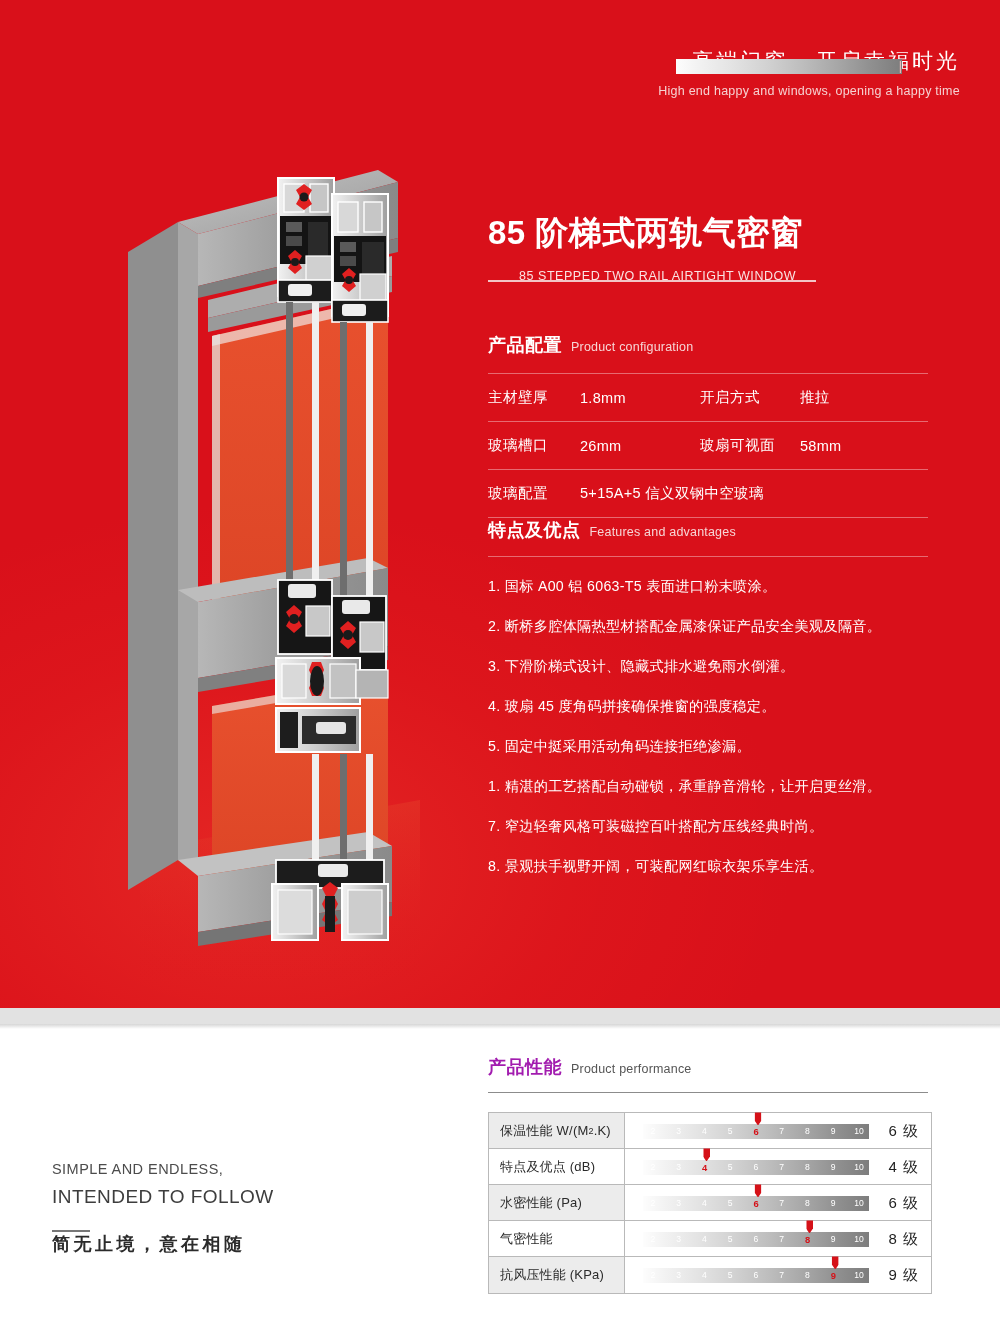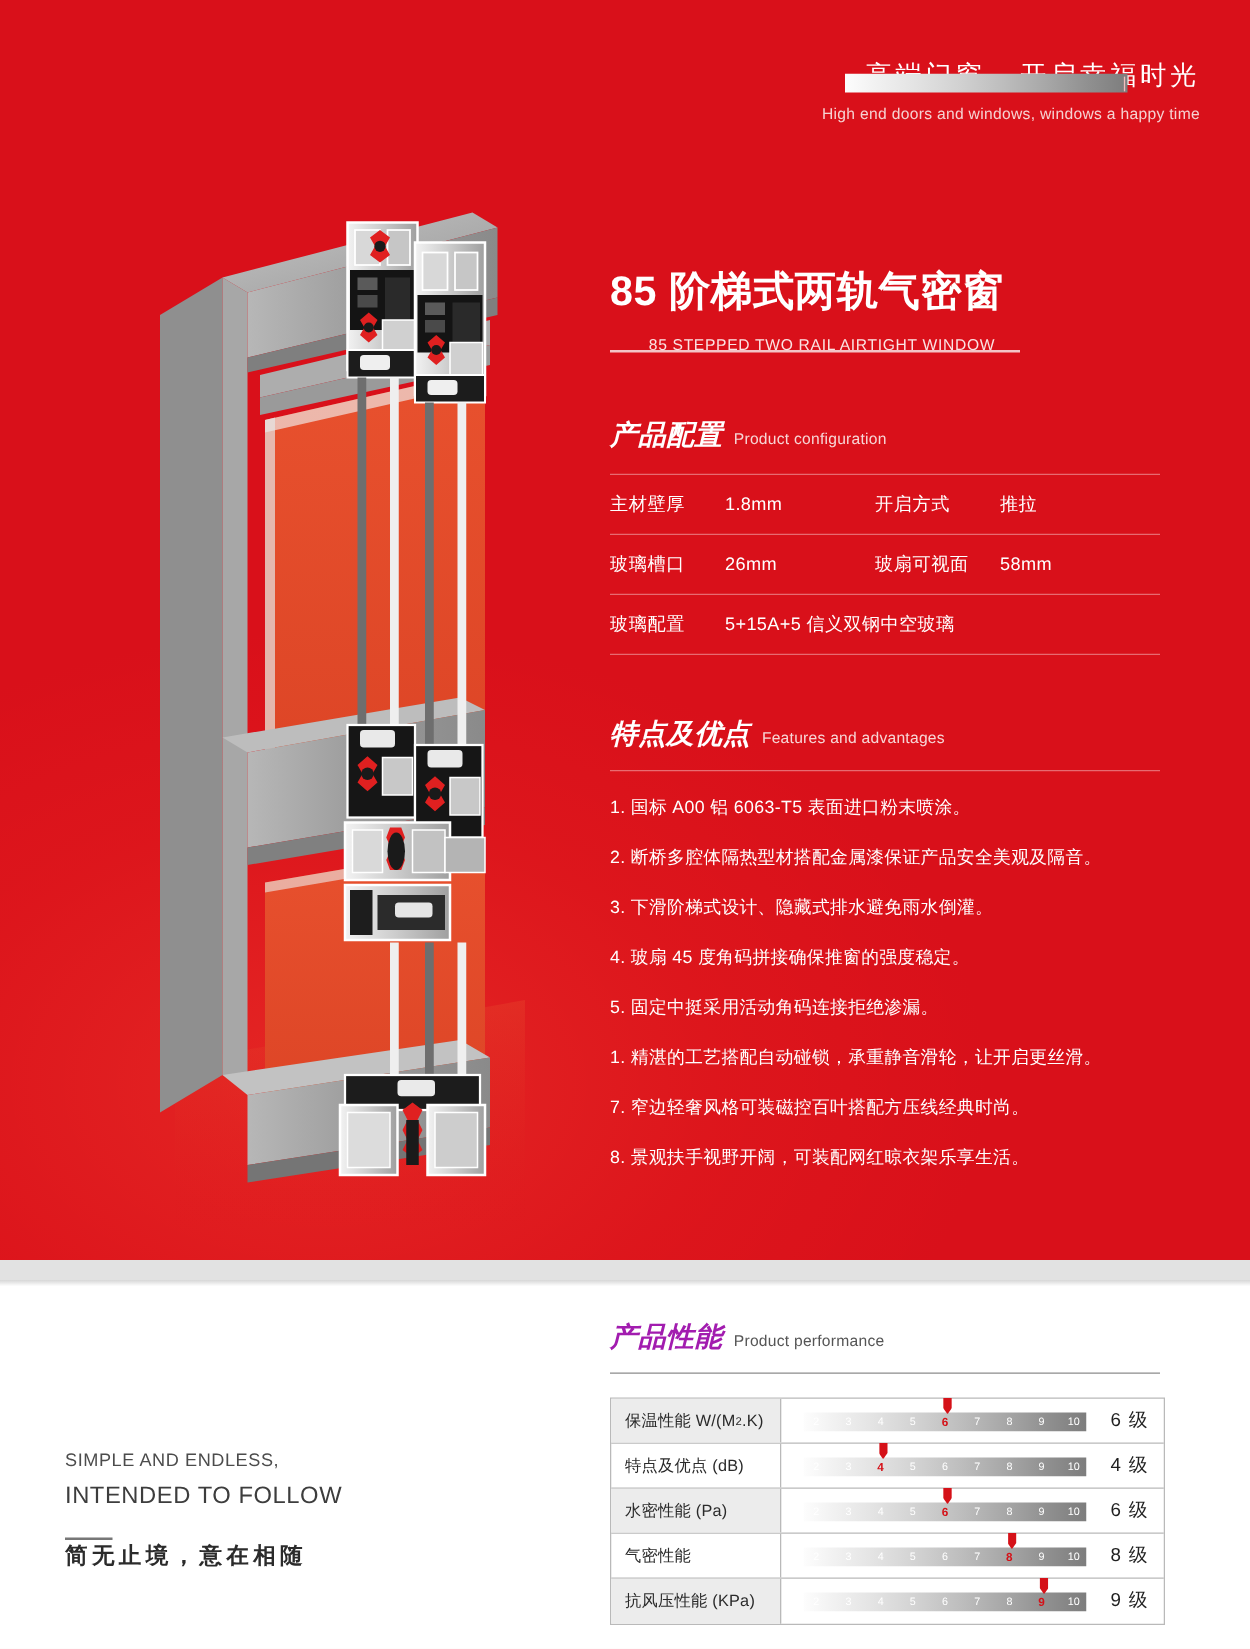--- a/index.html
+++ b/index.html
@@ -72,35 +72,35 @@
   .title-en {
     position: absolute; left: 31px; top: 0;
     font-size: 12.5px; letter-spacing: 0.55px; color:#fbe3e3;
     white-space: nowrap;
   }
 
   .sec-head {
     display: flex; align-items: baseline; gap: 9px;
     margin-top: 0;
   }
-  .sec-head .cn { font-size: 22px; font-weight: 700; letter-spacing: 0.5px; color:#fff;font-style:italic; }
+  .sec-head .cn { font-size: 18px; font-weight: 700; letter-spacing: 0.5px; color:#fff; }
   .sec-head .en { font-size: 12.5px; font-weight: 400; color:#f7d6d6; letter-spacing:0.2px; }
 
   
   .cfg { margin-top: 16px; width: 440px; }
   .cfg .rule { height:1px; background: rgba(255,255,255,0.38); width:100%; }
   .cfg-row { display:flex; align-items:center; height: 47px; font-size:14.5px; color:#ffffff; }
   .cfg-lbl  { width: 92px; letter-spacing:0.5px; }
   .cfg-val  { letter-spacing:0.3px; }
   .cfg-left  { width: 212px; display:flex; align-items:center; }
   .cfg-right { flex:1; display:flex; align-items:center; }
   .cfg-lbl2 { width: 100px; letter-spacing:0.5px; }
 
   
-  .feat-head-wrap { margin-top: 48px; }
+  .feat-head-wrap { }
   .feat-rule { margin-top: 14px; height:1px; background: rgba(255,255,255,0.38); width: 440px; }
   .feat-list { margin-top: 18px; }
   .feat-item {
     font-size: 14.2px; color:#ffffff; line-height: 1.55;
     margin-bottom: 18px; letter-spacing: 0.3px; white-space: nowrap;
   }
   .feat-item:last-child { margin-bottom: 0; }
 
   
   .divider {
@@ -167,21 +167,21 @@
 </head>
 <body>
 
 <div id="page">
 
   <div class="hero">
     <div class="hero-sheen"></div>
 
     <div class="slogan-wrap">
       <div class="slogan-cn">高端门窗 · 开启幸福时光</div>
-      <div class="slogan-en"><span class="bar">|</span><span>High end doors and windows, windows a happy time</span></div>
+      <div class="slogan-en"><span class="bar">|</span><span>High end happy and windows, opening a happy time</span></div>
     </div>
 
     <div class="product-art">
       <svg width="300" height="830" viewBox="0 0 300 830" xmlns="http://www.w3.org/2000/svg">
         <defs>
           <linearGradient id="alu1" x1="0" y1="0" x2="1" y2="0">
             <stop offset="0" stop-color="#b7b7b7"></stop>
               <stop offset="0.5" stop-color="#9a9a9a"></stop>
               <stop offset="1" stop-color="#8a8a8a"></stop>
           </linearGradient>

